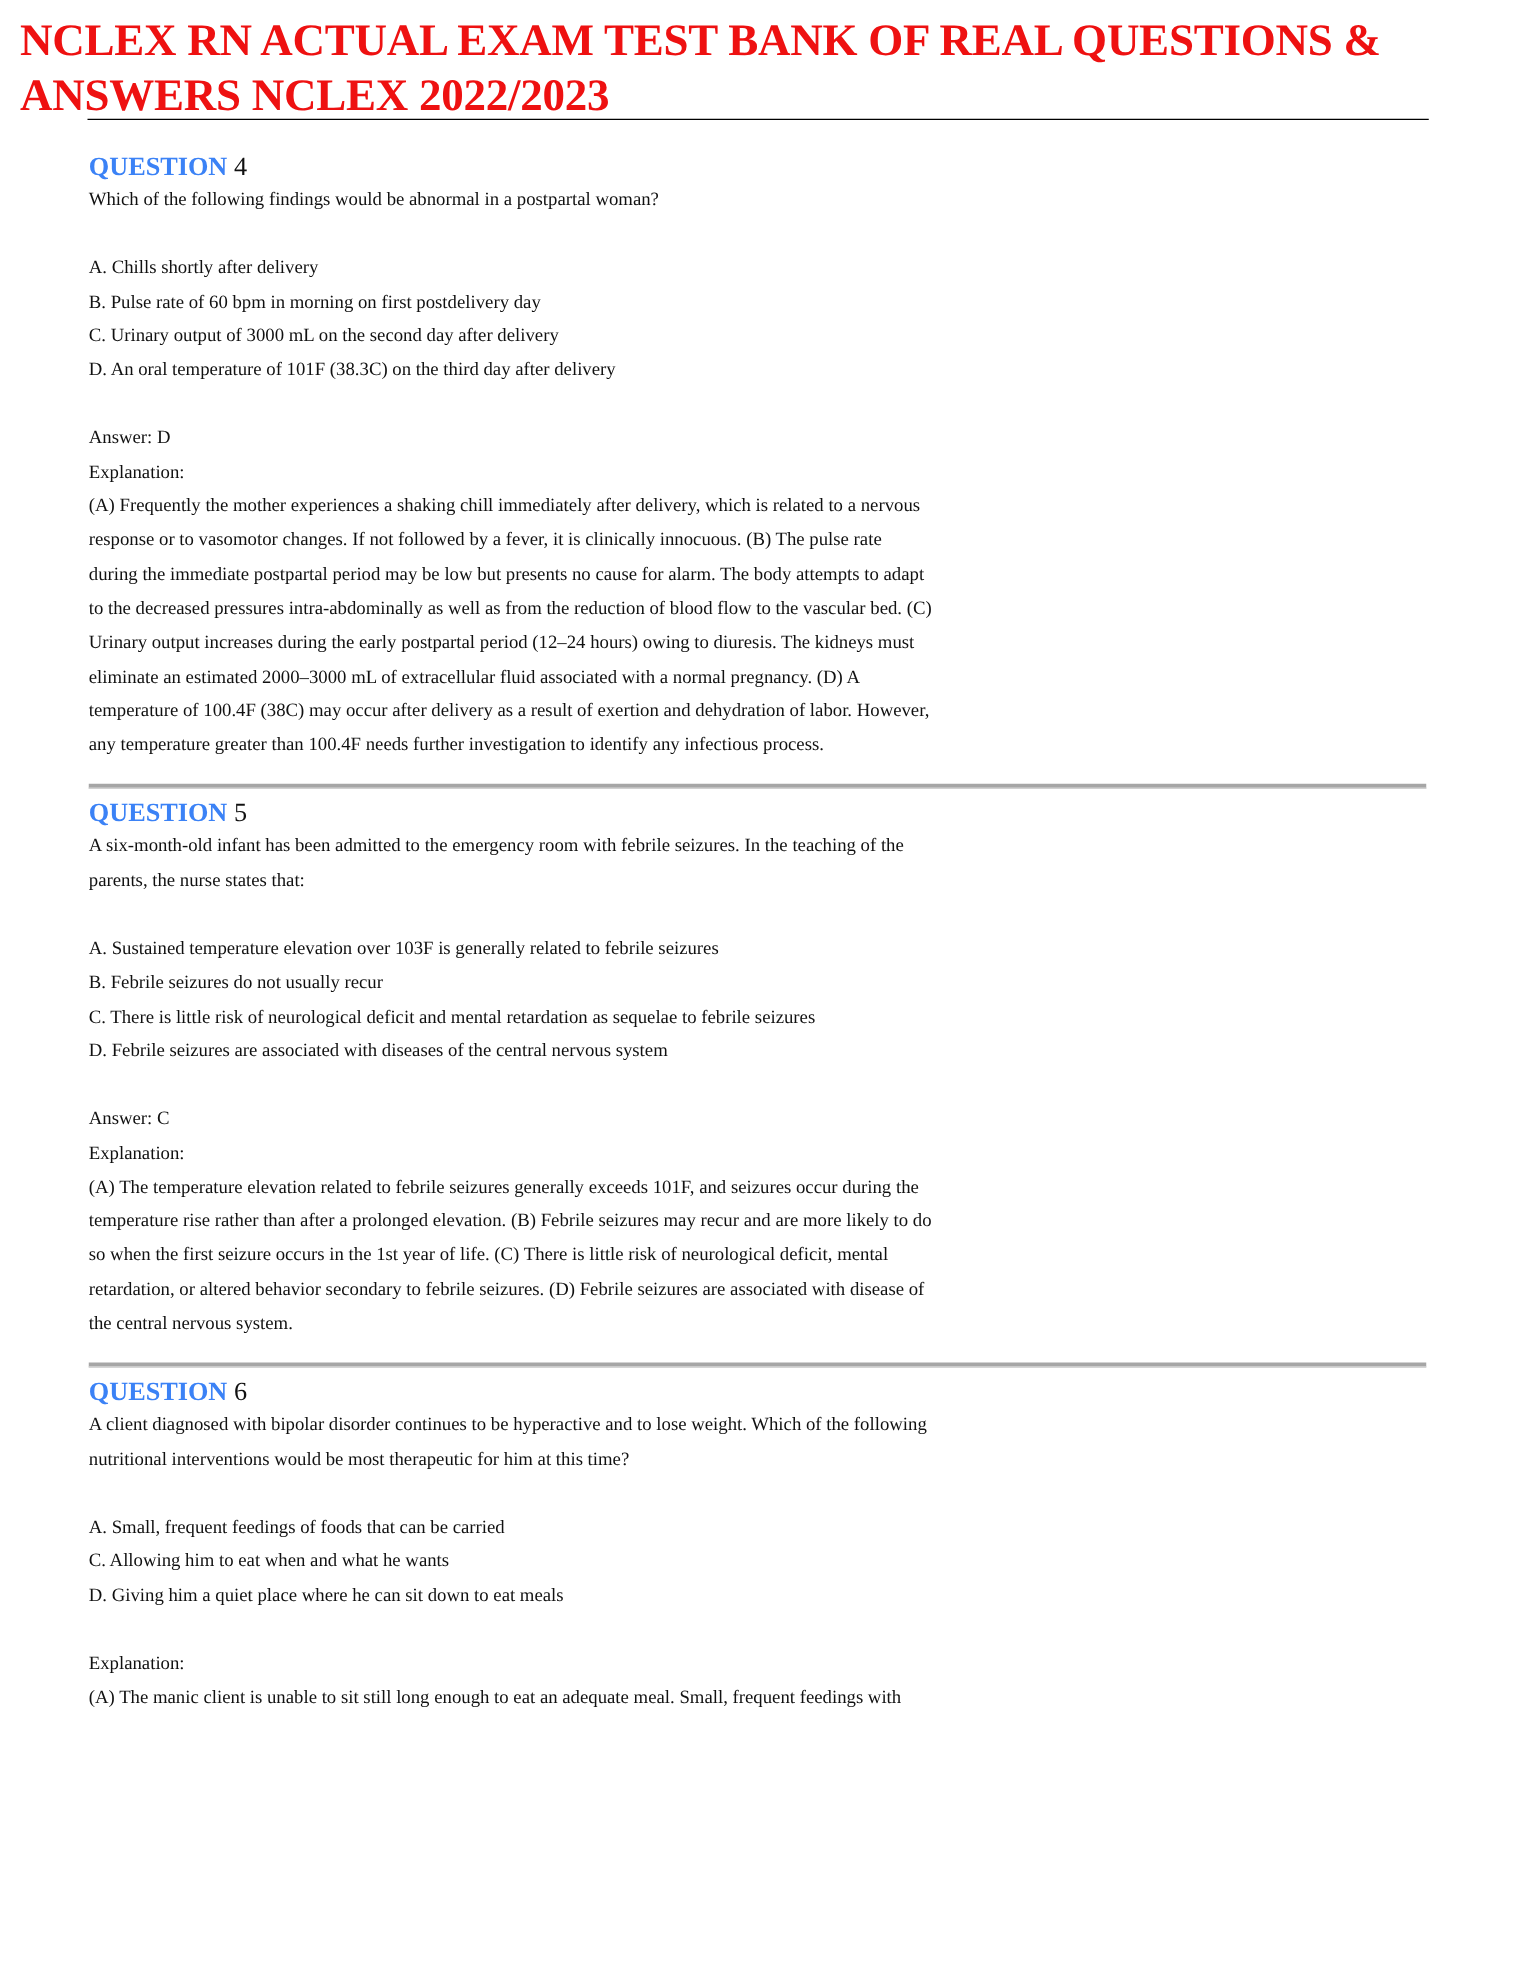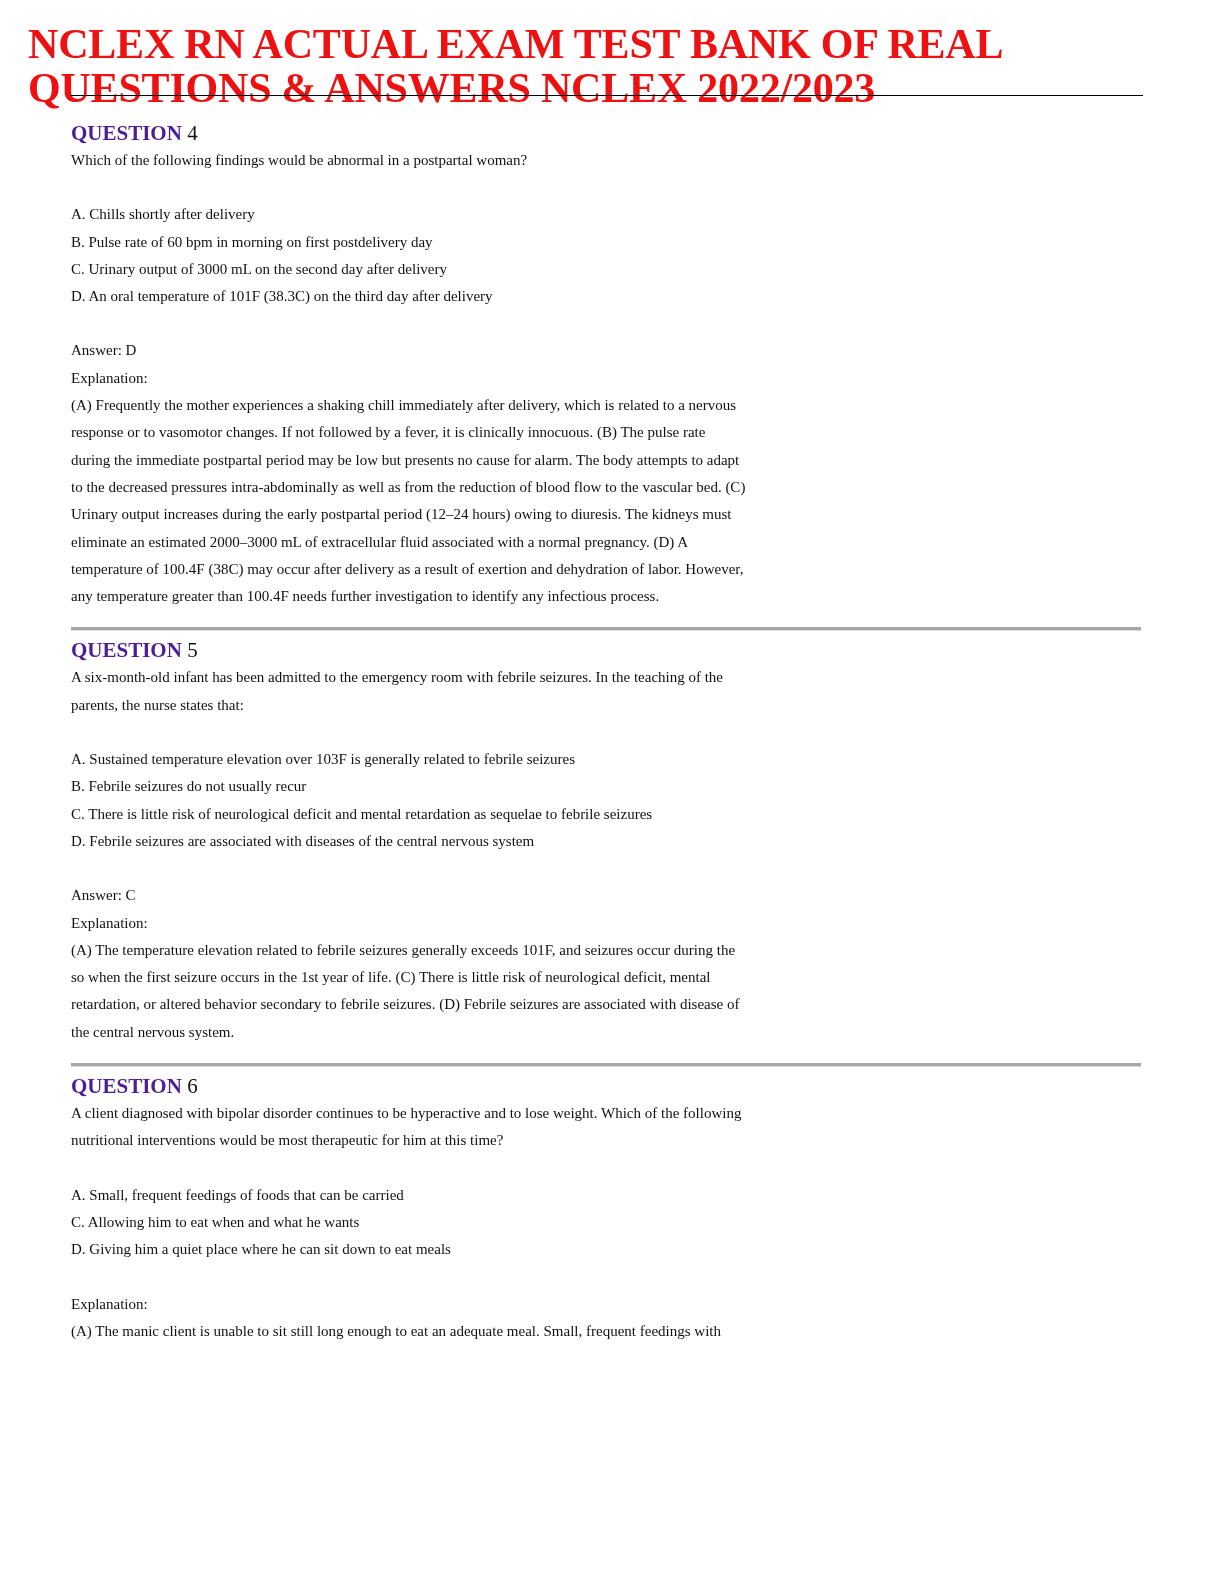--- a/index.html
+++ b/index.html
@@ -9,24 +9,24 @@
       position: relative;
       overflow: hidden;
       font-family: "Liberation Serif", "DejaVu Serif", serif;
       color: #111111;
     }
     .doc-title {
       position: absolute;
       left: 16px;
       top: 10px;
       width: 1180px;
-      margin: 12px;
+      margin: 0;
       color: #ee1111;
       font-weight: bold;
-      font-size: 42px;
+      font-size: 36px;
       line-height: 44px;
       letter-spacing: -0.2px;
     }
     .title-rule {
       position: absolute;
       left: 70px;
       top: 95px;
       width: 1073px;
       height: 0;
       border-top: 1px solid #000000;
@@ -36,21 +36,21 @@
       left: 71px;
       top: 120px;
       width: 1072px;
     }
     .question-block { margin: 0; }
     .q-heading {
       font-size: 21px;
       line-height: 27px;
       height: 27px;
     }
-    .q-label { color: #4c1d95; font-weight: bold; font-family: Liberation Serif, serif; }
+    .q-label { color: #3b82f6; font-weight: bold; font-family: Liberation Serif, serif; }
     .q-num { color: #111111; }
     .line {
       font-size: 15px;
       line-height: 27.3px;
       margin: 0;
     }
     .gap { height: 27px; }
     .sep {
       height: 3px;
       background: #a6a6a6;
@@ -110,20 +110,21 @@
       <p class="line">A. Sustained temperature elevation over 103F is generally related to febrile seizures</p>
       <p class="line">B. Febrile seizures do not usually recur</p>
       <p class="line">C. There is little risk of neurological deficit and mental retardation as sequelae to febrile seizures</p>
       <p class="line">D. Febrile seizures are associated with diseases of the central nervous system</p>
     </div>
     <div class="gap"></div>
     <p class="line">Answer: C</p>
     <p class="line">Explanation:</p>
     <div>
       <p class="line">(A) The temperature elevation related to febrile seizures generally exceeds 101F, and seizures occur during the</p>
+      <p class="line">temperature rise rather than after a prolonged elevation. (B) Febrile seizures may recur and are more likely to do</p>
       <p class="line">so when the first seizure occurs in the 1st year of life. (C) There is little risk of neurological deficit, mental</p>
       <p class="line">retardation, or altered behavior secondary to febrile seizures. (D) Febrile seizures are associated with disease of</p>
       <p class="line">the central nervous system.</p>
     </div>
   </section>
 
   <div class="sep"></div>
 
   <section class="question-block">
     <div class="q-heading">

